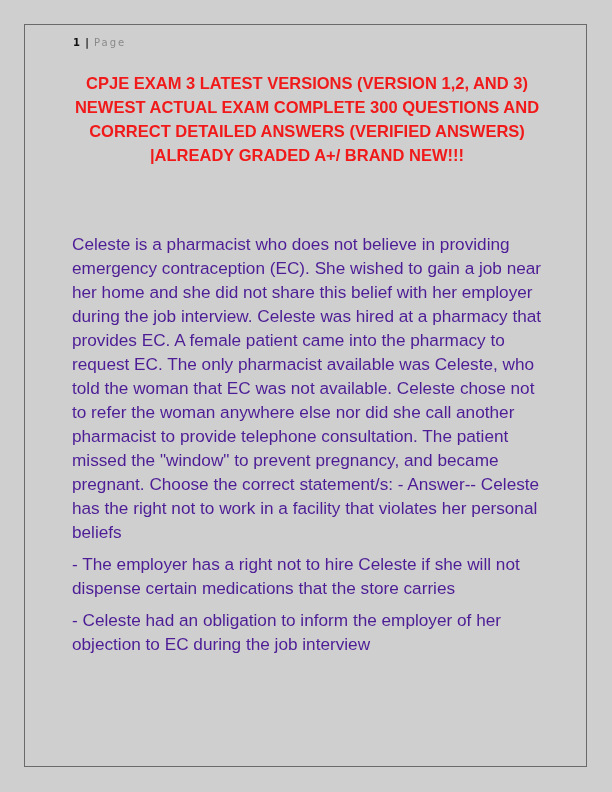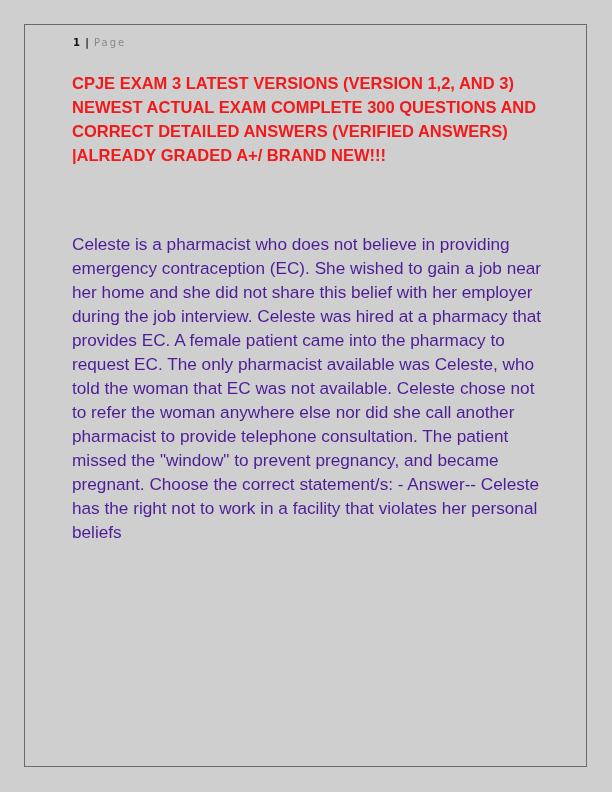--- a/index.html
+++ b/index.html
@@ -41,20 +41,21 @@
       position: absolute;
       left: 72px;
       top: 71px;
       width: 470px;
       font-family: "Liberation Sans", sans-serif;
       font-weight: bold;
       font-size: 16.5px;
       line-height: 24px;
       color: #f01a1a;
       margin: 0;
+      text-align: center;
     }
     .body {
       position: absolute;
       left: 72px;
       top: 232px;
       width: 470px;
       font-family: "Liberation Sans", sans-serif;
       font-size: 17.2px;
       line-height: 24px;
       color: #4c1d95;
@@ -72,14 +73,16 @@
   <div class="header">
     <span class="num">1</span>
     <span class="sep">|</span>
     <span class="word">Page</span>
   </div>
 
   <h1 class="title">CPJE EXAM 3 LATEST VERSIONS (VERSION 1,2, AND 3) NEWEST ACTUAL EXAM COMPLETE 300 QUESTIONS AND CORRECT DETAILED ANSWERS (VERIFIED ANSWERS) |ALREADY GRADED A+/ BRAND NEW!!!</h1>
 
   <div class="body">
     <p>Celeste is a pharmacist who does not believe in providing emergency contraception (EC). She wished to gain a job near her home and she did not share this belief with her employer during the job interview. Celeste was hired at a pharmacy that provides EC. A female patient came into the pharmacy to request EC. The only pharmacist available was Celeste, who told the woman that EC was not available. Celeste chose not to refer the woman anywhere else nor did she call another pharmacist to provide telephone consultation. The patient missed the "window" to prevent pregnancy, and became pregnant. Choose the correct statement/s: - Answer-- Celeste has the right not to work in a facility that violates her personal beliefs</p>
+    <p>- The employer has a right not to hire Celeste if she will not dispense certain medications that the store carries</p>
+    <p>- Celeste had an obligation to inform the employer of her objection to EC during the job interview</p>
   </div>
 </div>
 
 </body></html>

